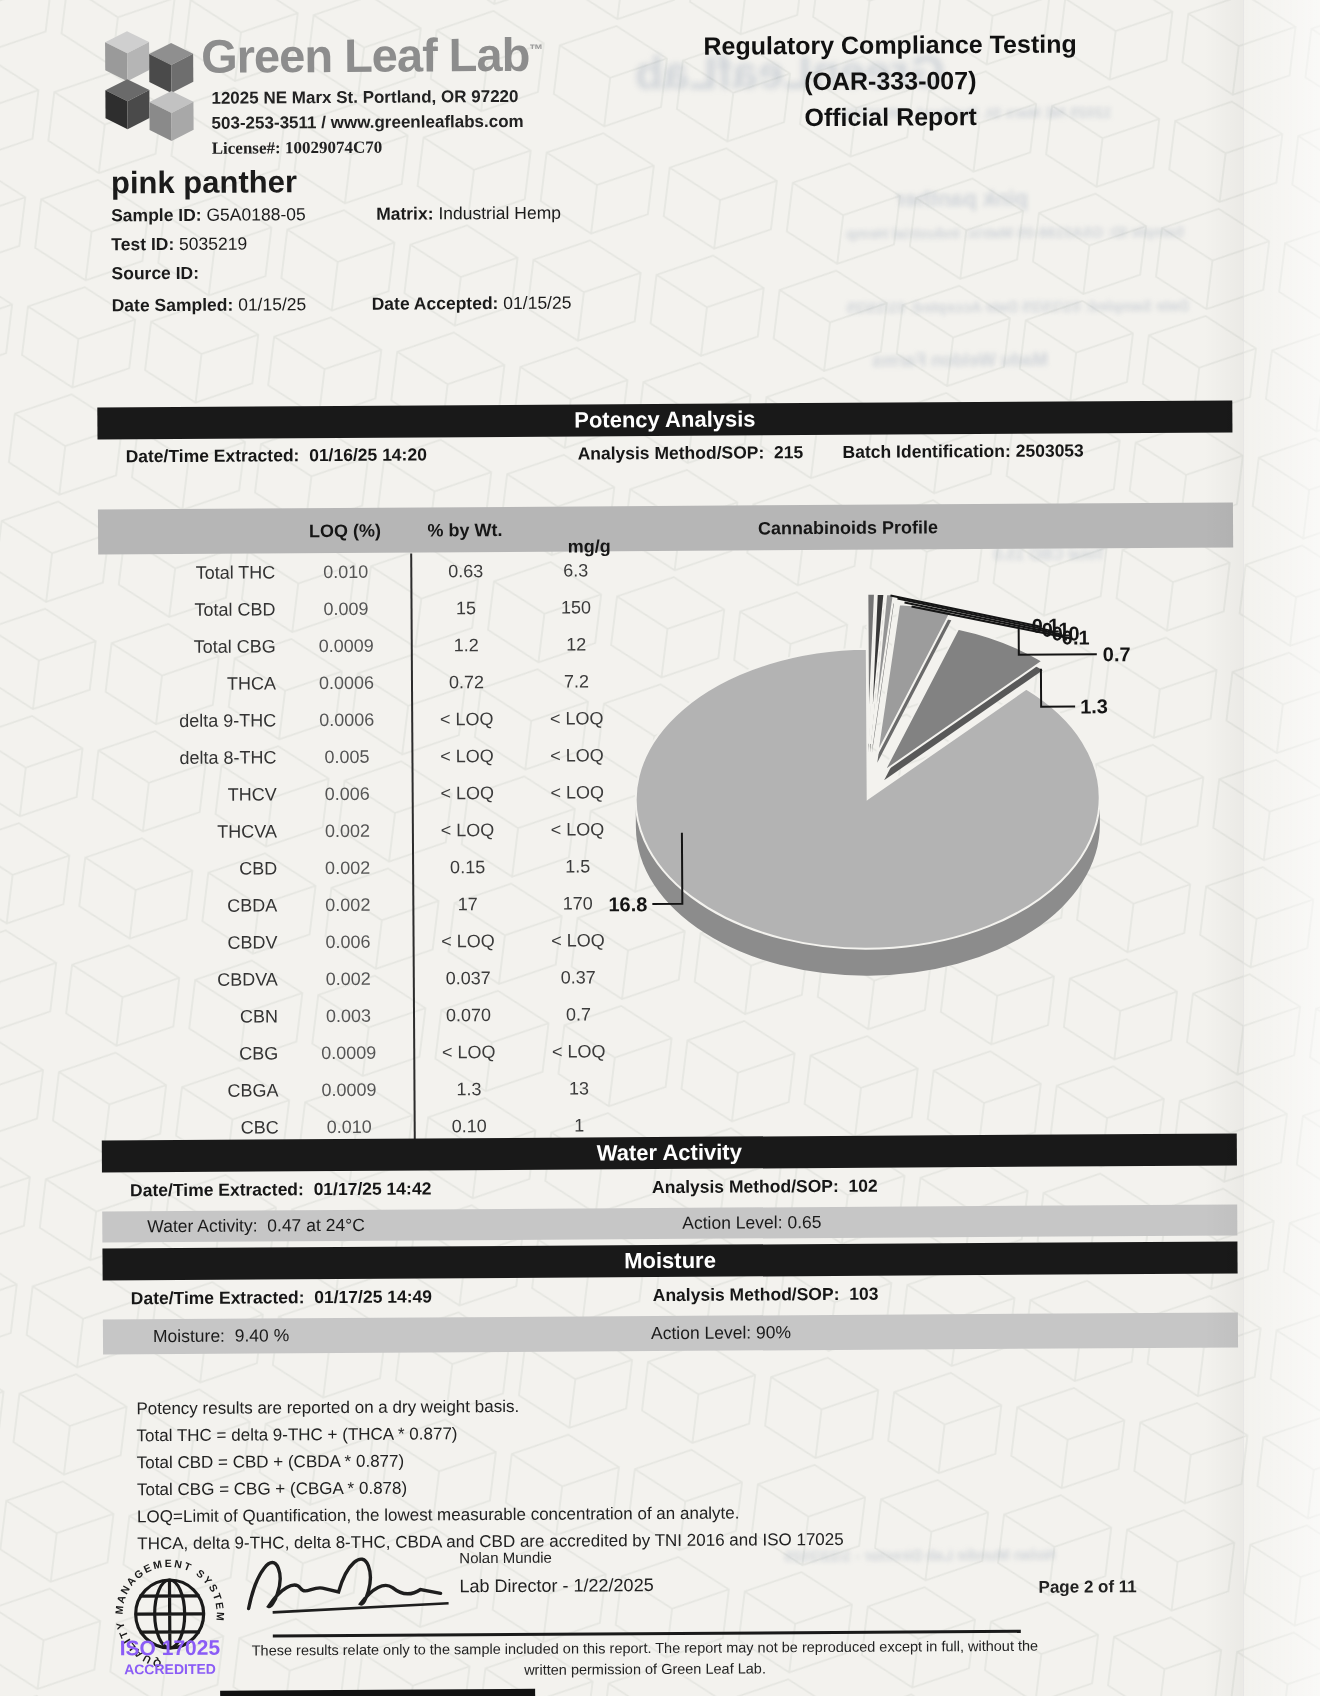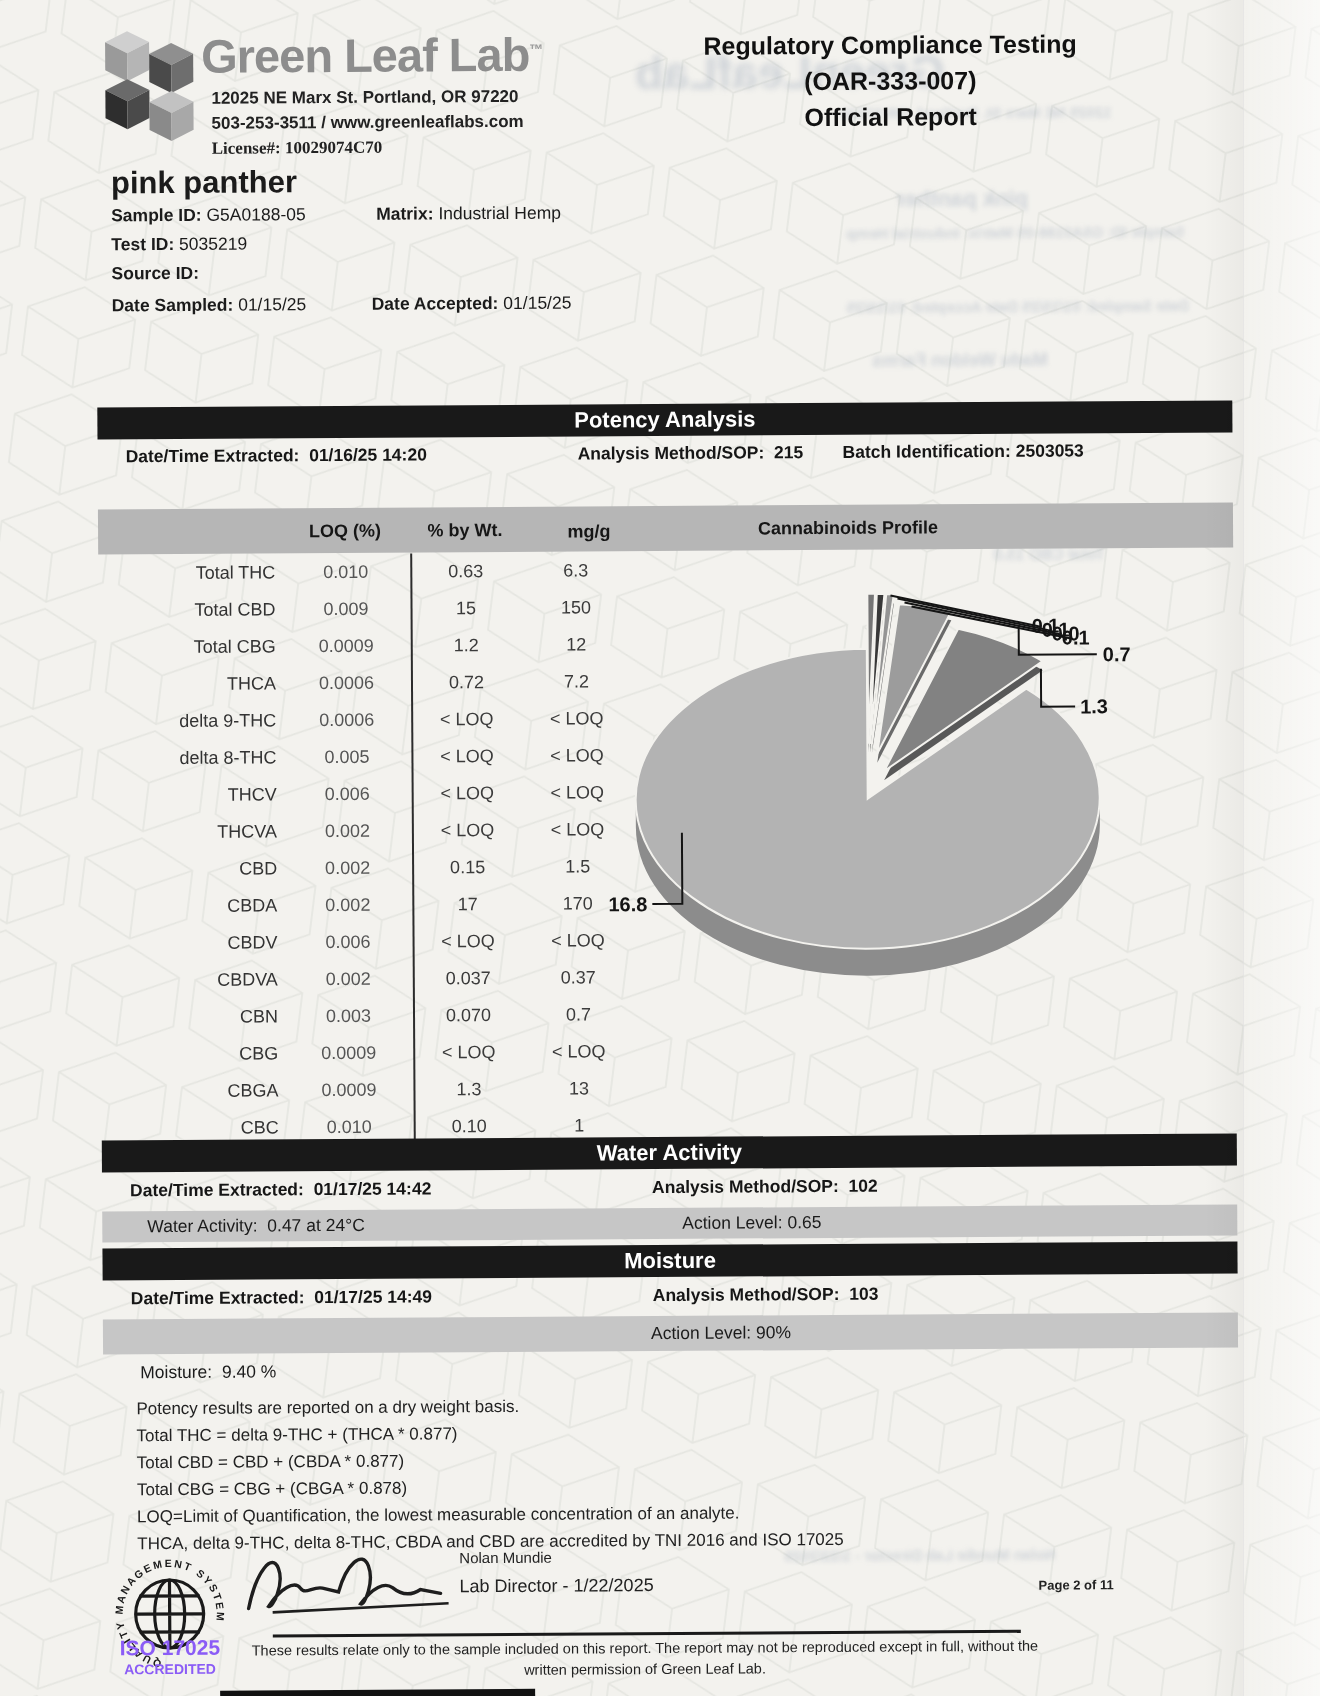--- a/index.html
+++ b/index.html
@@ -44,21 +44,21 @@
   .c-wt,.c-mgg{text-align:center;color:#3b3b3b;}
   .vdivider{position:absolute;left:412px;top:552px;width:2px;height:586px;background:#2c2c2c;}
   
   #pie-wrap{position:absolute;left:590px;top:545px;width:580px;height:540px;}
   .callout{font-size:20px;font-weight:bold;fill:#141414;}
   
   #notes{position:absolute;left:133px;top:1392px;font-size:17px;line-height:27px;color:#222;}
   
   .sig-name{position:absolute;left:455px;top:1548px;font-size:15px;color:#222;}
   .sig-title{position:absolute;left:455px;top:1575px;font-size:18px;color:#222;}
-  .pagenum{position:absolute;left:1034px;top:1580px;font-size:13px;font-weight:bold;color:#222;}
+  .pagenum{position:absolute;left:1034px;top:1580px;font-size:17px;font-weight:bold;color:#222;}
   .disc-rule{position:absolute;left:268px;top:1632px;width:748px;border-top:3px solid #1a1a1a;}
   .disc{position:absolute;left:240px;width:800px;text-align:center;font-size:14.5px;color:#222;}
   .iso-text{position:absolute;left:90px;text-align:center;width:150px;font-weight:bold;color:#8b5cf6;}
   .botbar{position:absolute;left:215px;top:1688px;width:315px;height:8px;background:#111;}
 </style>
 </head>
 <body>
 
 <svg id="watermark" xmlns="http://www.w3.org/2000/svg">
   <defs>
@@ -133,21 +133,21 @@
   <div class="meta" style="left:128px;top:443px;">
     <span>Date/Time Extracted:</span>&nbsp;&nbsp;<span>01/16/25  14:20</span></div>
   <div class="meta" style="left:580px;top:443px;">
     <span>Analysis Method/SOP:</span>&nbsp;&nbsp;<span>215</span></div>
   <div class="meta" style="left:845px;top:443px;">
     <span>Batch Identification:</span> <span>2503053</span></div>
 
   <div class="graybar" style="top:506px;height:45px;"></div>
   <div class="colhead" style="left:347px;top:519px;">LOQ (%)</div>
   <div class="colhead" style="left:467px;top:519px;">% by Wt.</div>
-  <div class="colhead" style="left:577px;top:521px;padding-left:28px;">mg/g</div>
+  <div class="colhead" style="left:577px;top:536px;padding-left:28px;">mg/g</div>
   <div class="colhead" style="left:850px;top:519px;">Cannabinoids Profile</div>
 
   <div id="potency-rows">
 
       <div class="prow">
         <div class="c-analyte">Total THC</div>
         <div class="c-loq">0.010</div>
         <div class="c-wt">0.63</div>
         <div class="c-mgg">6.3</div>
       </div>
@@ -305,21 +305,21 @@
     <span>Water Activity:</span>&nbsp; <span>0.47 at 24°C</span></div>
   <div class="fld" style="left:648px;top:1213px;margin-left:32px;">
     <span>Action Level:</span> <span>0.65</span></div>
 
   <div class="blackbar" style="top:1245px;height:32px;line-height:32px;">Moisture</div>
   <div class="meta" style="left:128px;top:1285px;">
     <span>Date/Time Extracted:</span>&nbsp;&nbsp;<span>01/17/25  14:49</span></div>
   <div class="meta" style="left:650px;top:1285px;">
     <span>Analysis Method/SOP:</span>&nbsp;&nbsp;<span>103</span></div>
   <div class="valbar" style="top:1316px;height:35px;"></div>
-  <div class="fld" style="left:137px;top:1323px;margin-top:36px;">
+  <div class="fld" style="left:150px;top:1323px;">
     <span>Moisture:</span>&nbsp; <span>9.40 %</span></div>
   <div class="fld" style="left:648px;top:1323px;">
     <span>Action Level:</span> <span>90%</span></div>
 
   <div id="notes">
 
   <div>Potency results are reported on a dry weight basis.</div>
       <div>Total THC =  delta 9-THC + (THCA * 0.877)</div>
       <div>Total CBD =  CBD + (CBDA * 0.877)</div>
       <div>Total CBG = CBG + (CBGA * 0.878)</div>

